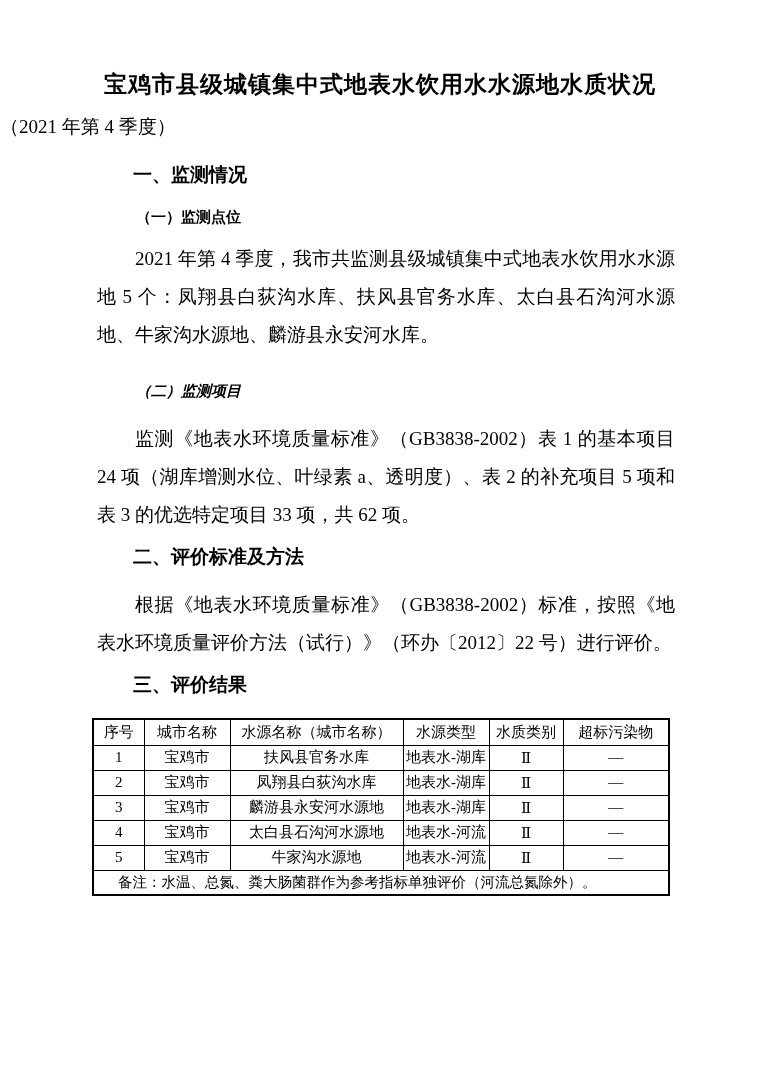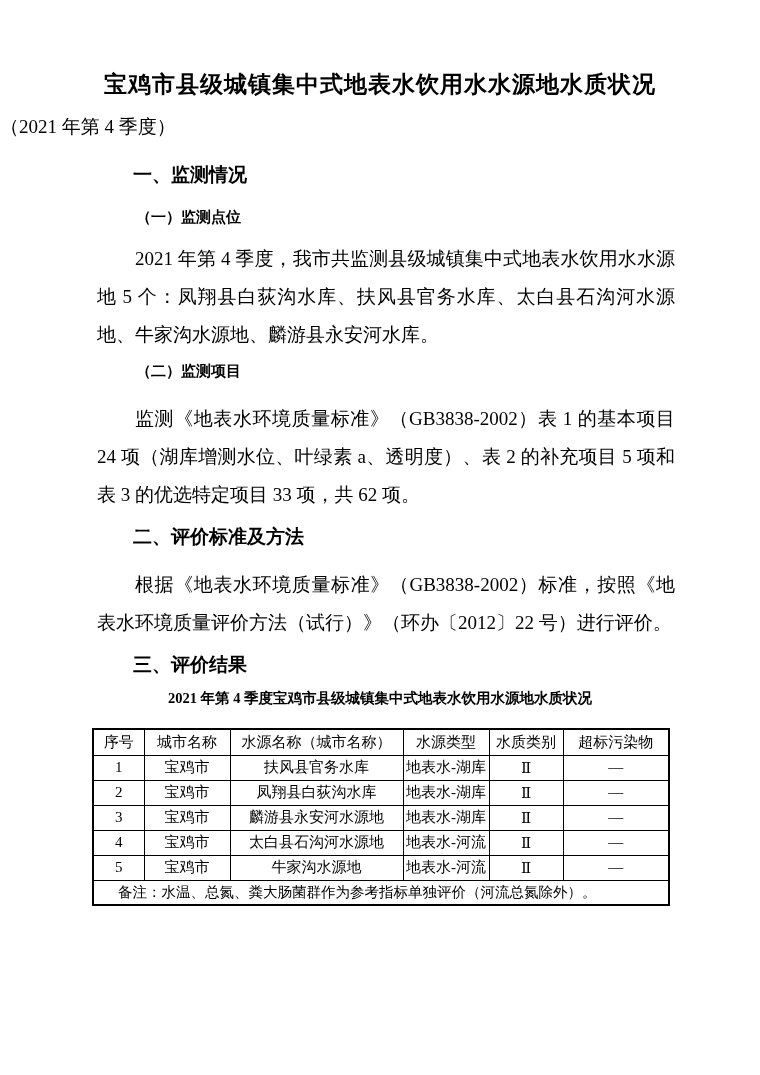--- a/index.html
+++ b/index.html
@@ -36,21 +36,21 @@
     line-height: 26px;
   }
   .h1.tight { margin-top: 10px; }
   .h2 {
     margin: 16px 0 0 136px;
     font-family: "Liberation Serif", "DejaVu Serif", serif;
     font-weight: bold;
     font-size: 15px;
     line-height: 26px;
   }
-  .h2.after-para { margin-top: 4px; }
+  .h2.after-para { margin-top: 24px; font-style: italic; }
   .body-para {
     width: 578px;
     margin: 10px 0 0 97px;
     font-size: 19px;
     line-height: 38px;
     text-align: justify;
     text-indent: 2em;
   }
   .body-para.no-gap { margin-top: 16px; }
   .table-caption {
@@ -105,21 +105,20 @@
   <div class="h2 after-para">（二）监测项目</div>
 
   <p class="body-para no-gap">监测《地表水环境质量标准》（GB3838-2002）表 1 的基本项目 24 项（湖库增测水位、叶绿素 a、透明度）、表 2 的补充项目 5 项和表 3 的优选特定项目 33 项，共 62 项。</p>
 
   <div class="h1 tight">二、评价标准及方法</div>
 
   <p class="body-para no-gap">根据《地表水环境质量标准》（GB3838-2002）标准，按照《地表水环境质量评价方法（试行）》（环办〔2012〕22 号）进行评价。</p>
 
   <div class="h1 tight">三、评价结果</div>
 
-  <div class="table-caption">2021 年第 4 季度宝鸡市县级城镇集中式地表水饮用水源地水质状况</div>
 
   <table class="data-table">
     <colgroup>
       <col style="width:51px">
       <col style="width:86px">
       <col style="width:173px">
       <col style="width:86px">
       <col style="width:74px">
       <col style="width:106px">
     </colgroup>

